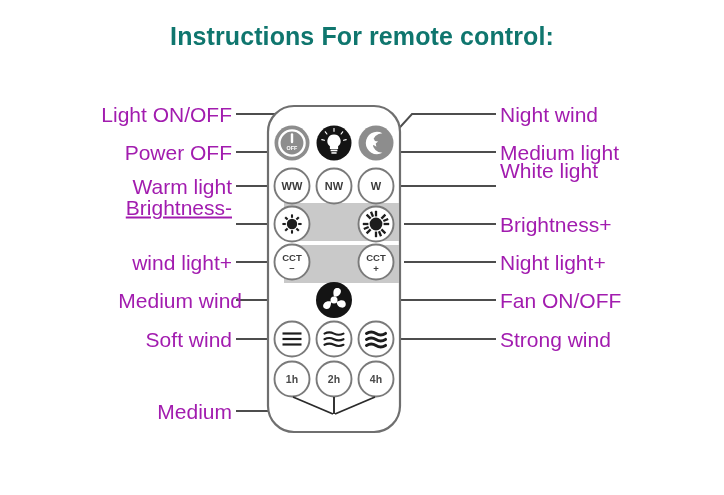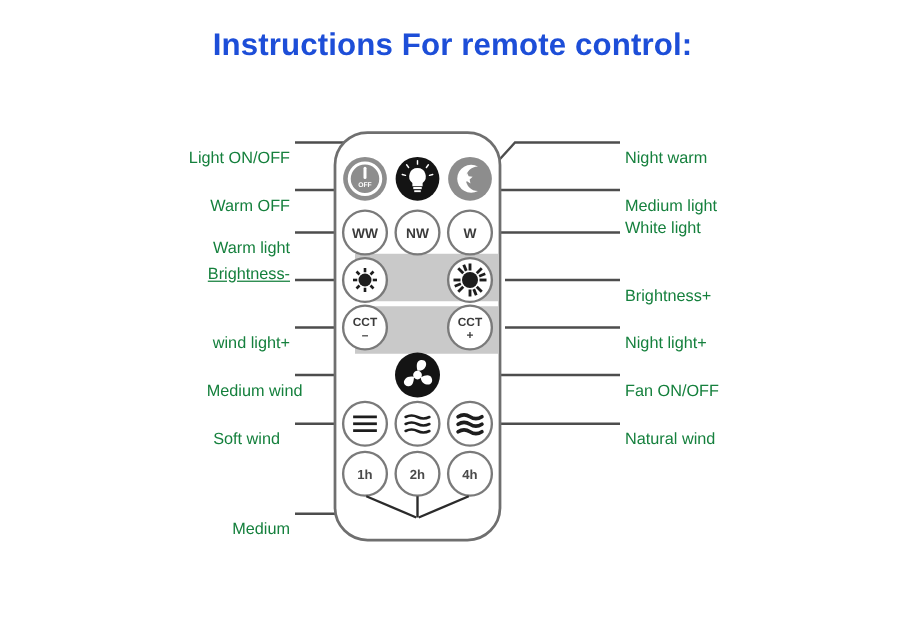--- a/index.html
+++ b/index.html
@@ -31,29 +31,28 @@
   }
   .title {
     position: absolute;
     left: 0;
     top: 22px;
     width: 724px;
     text-align: center;
     font-size: 25px;
     font-weight: bold;
     letter-spacing: 0.1px;
-    color: #1d4ed8;
+    color: #0f766e;
   }
   .callout {
     position: absolute;
-    font-size: 13px;
-    color: #15803d;
+    font-size: 21px;
+    color: #a21caf;
     white-space: nowrap;
     line-height: 1;
-    margin-top: 12px;
   }
   .callout.left  { text-align: right; transform: translate(-100%, -50%); }
   .callout.right { text-align: left;  transform: translate(0, -50%); }
   .btn-label {
     font-size: 11px;
     font-weight: bold;
     fill: #3b3b3b;
     font-family: "Liberation Sans", sans-serif;
   }
   .btn-label-sm {
@@ -250,32 +249,32 @@
 
     <g stroke="#2b2b2b" stroke-width="1.9" fill="none">
       <line x1="293" y1="397" x2="333" y2="414"></line>
       <line x1="334" y1="397" x2="334" y2="414"></line>
       <line x1="375" y1="397" x2="335" y2="414"></line>
     </g>
   </svg>
 
   <div>
     <div class="callout left" style="left:232px; top:114px;">Light ON/OFF</div>
-    <div class="callout left" style="left:232px; top:152px;">Warm OFF</div>
+    <div class="callout left" style="left:232px; top:152px;">Power OFF</div>
     <div class="callout left" style="left:232px; top:186px;">Warm light</div>
     <div class="callout left" style="left:232px; top:207px;text-decoration:underline;">Brightness-</div>
     <div class="callout left" style="left:232px; top:262px;">wind light+</div>
     <div class="callout left" style="left:242px; top:300px;">Medium wind</div>
-    <div class="callout left" style="left:224px; top:339px;">Soft wind</div>
+    <div class="callout left" style="left:232px; top:339px;">Soft wind</div>
     <div class="callout left" style="left:232px; top:411px;">Medium</div>
   </div>
 
   <div>
-    <div class="callout right" style="left:500px; top:114px;">Night warm</div>
+    <div class="callout right" style="left:500px; top:114px;">Night wind</div>
     <div class="callout right" style="left:500px; top:152px;">Medium light</div>
     <div class="callout right" style="left:500px; top:170px;text-align:center;">White light</div>
     <div class="callout right" style="left:500px; top:224px;">Brightness+</div>
     <div class="callout right" style="left:500px; top:262px;">Night light+</div>
     <div class="callout right" style="left:500px; top:300px;">Fan ON/OFF</div>
-    <div class="callout right" style="left:500px; top:339px;">Natural wind</div>
+    <div class="callout right" style="left:500px; top:339px;">Strong wind</div>
   </div>
 
 </div>
 
 </body></html>

